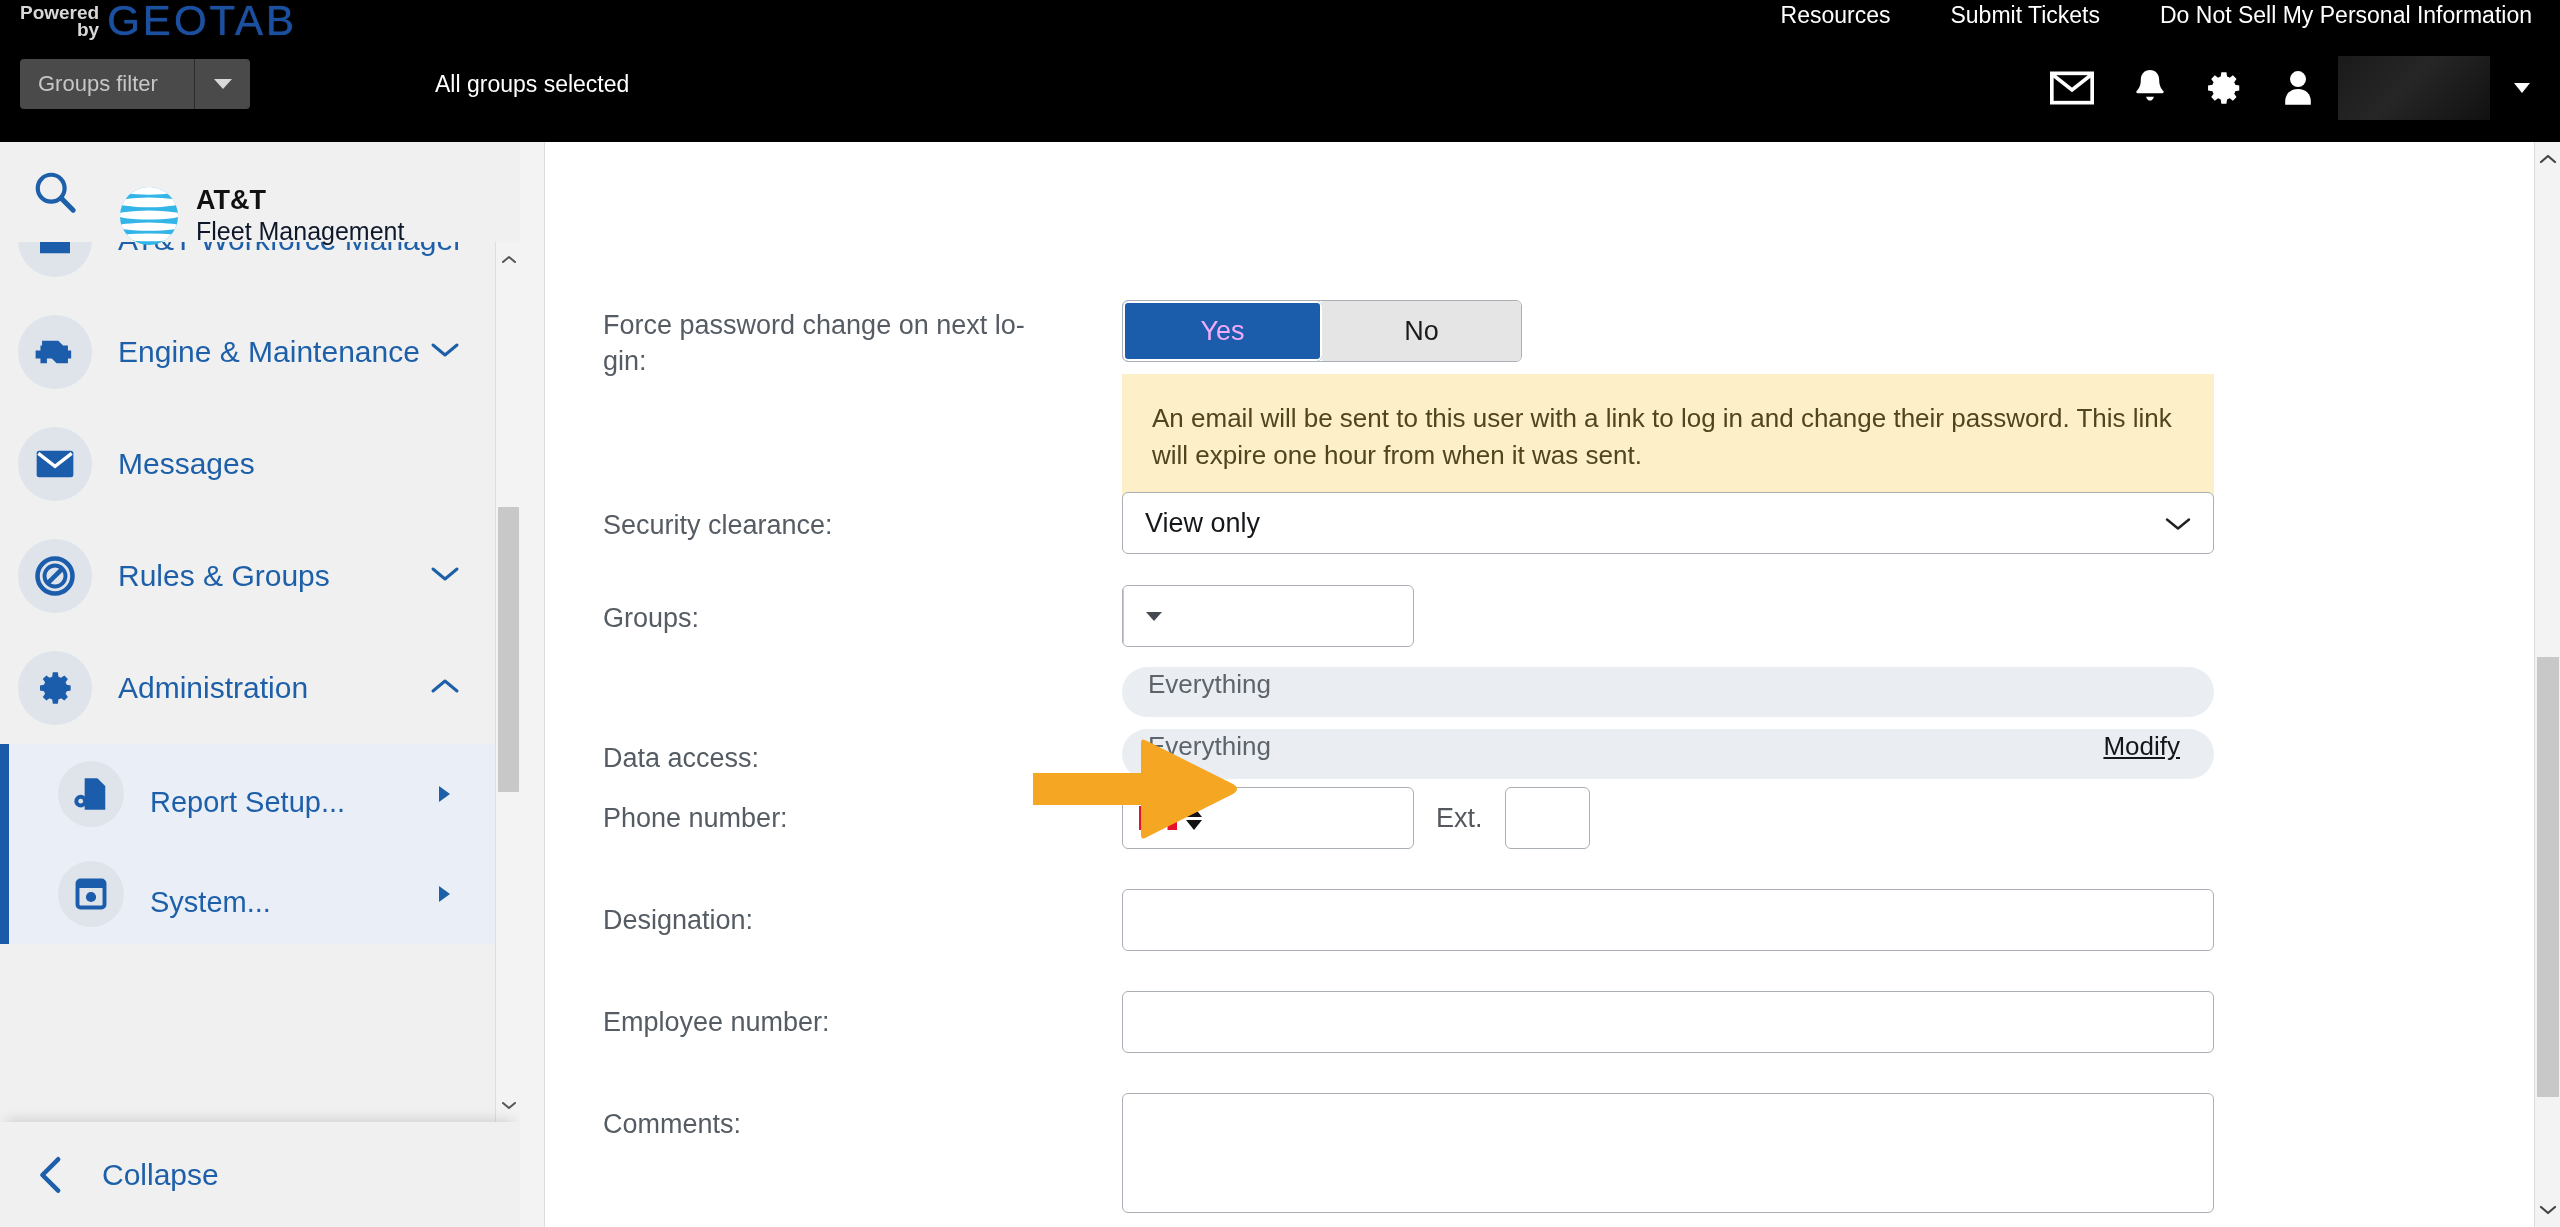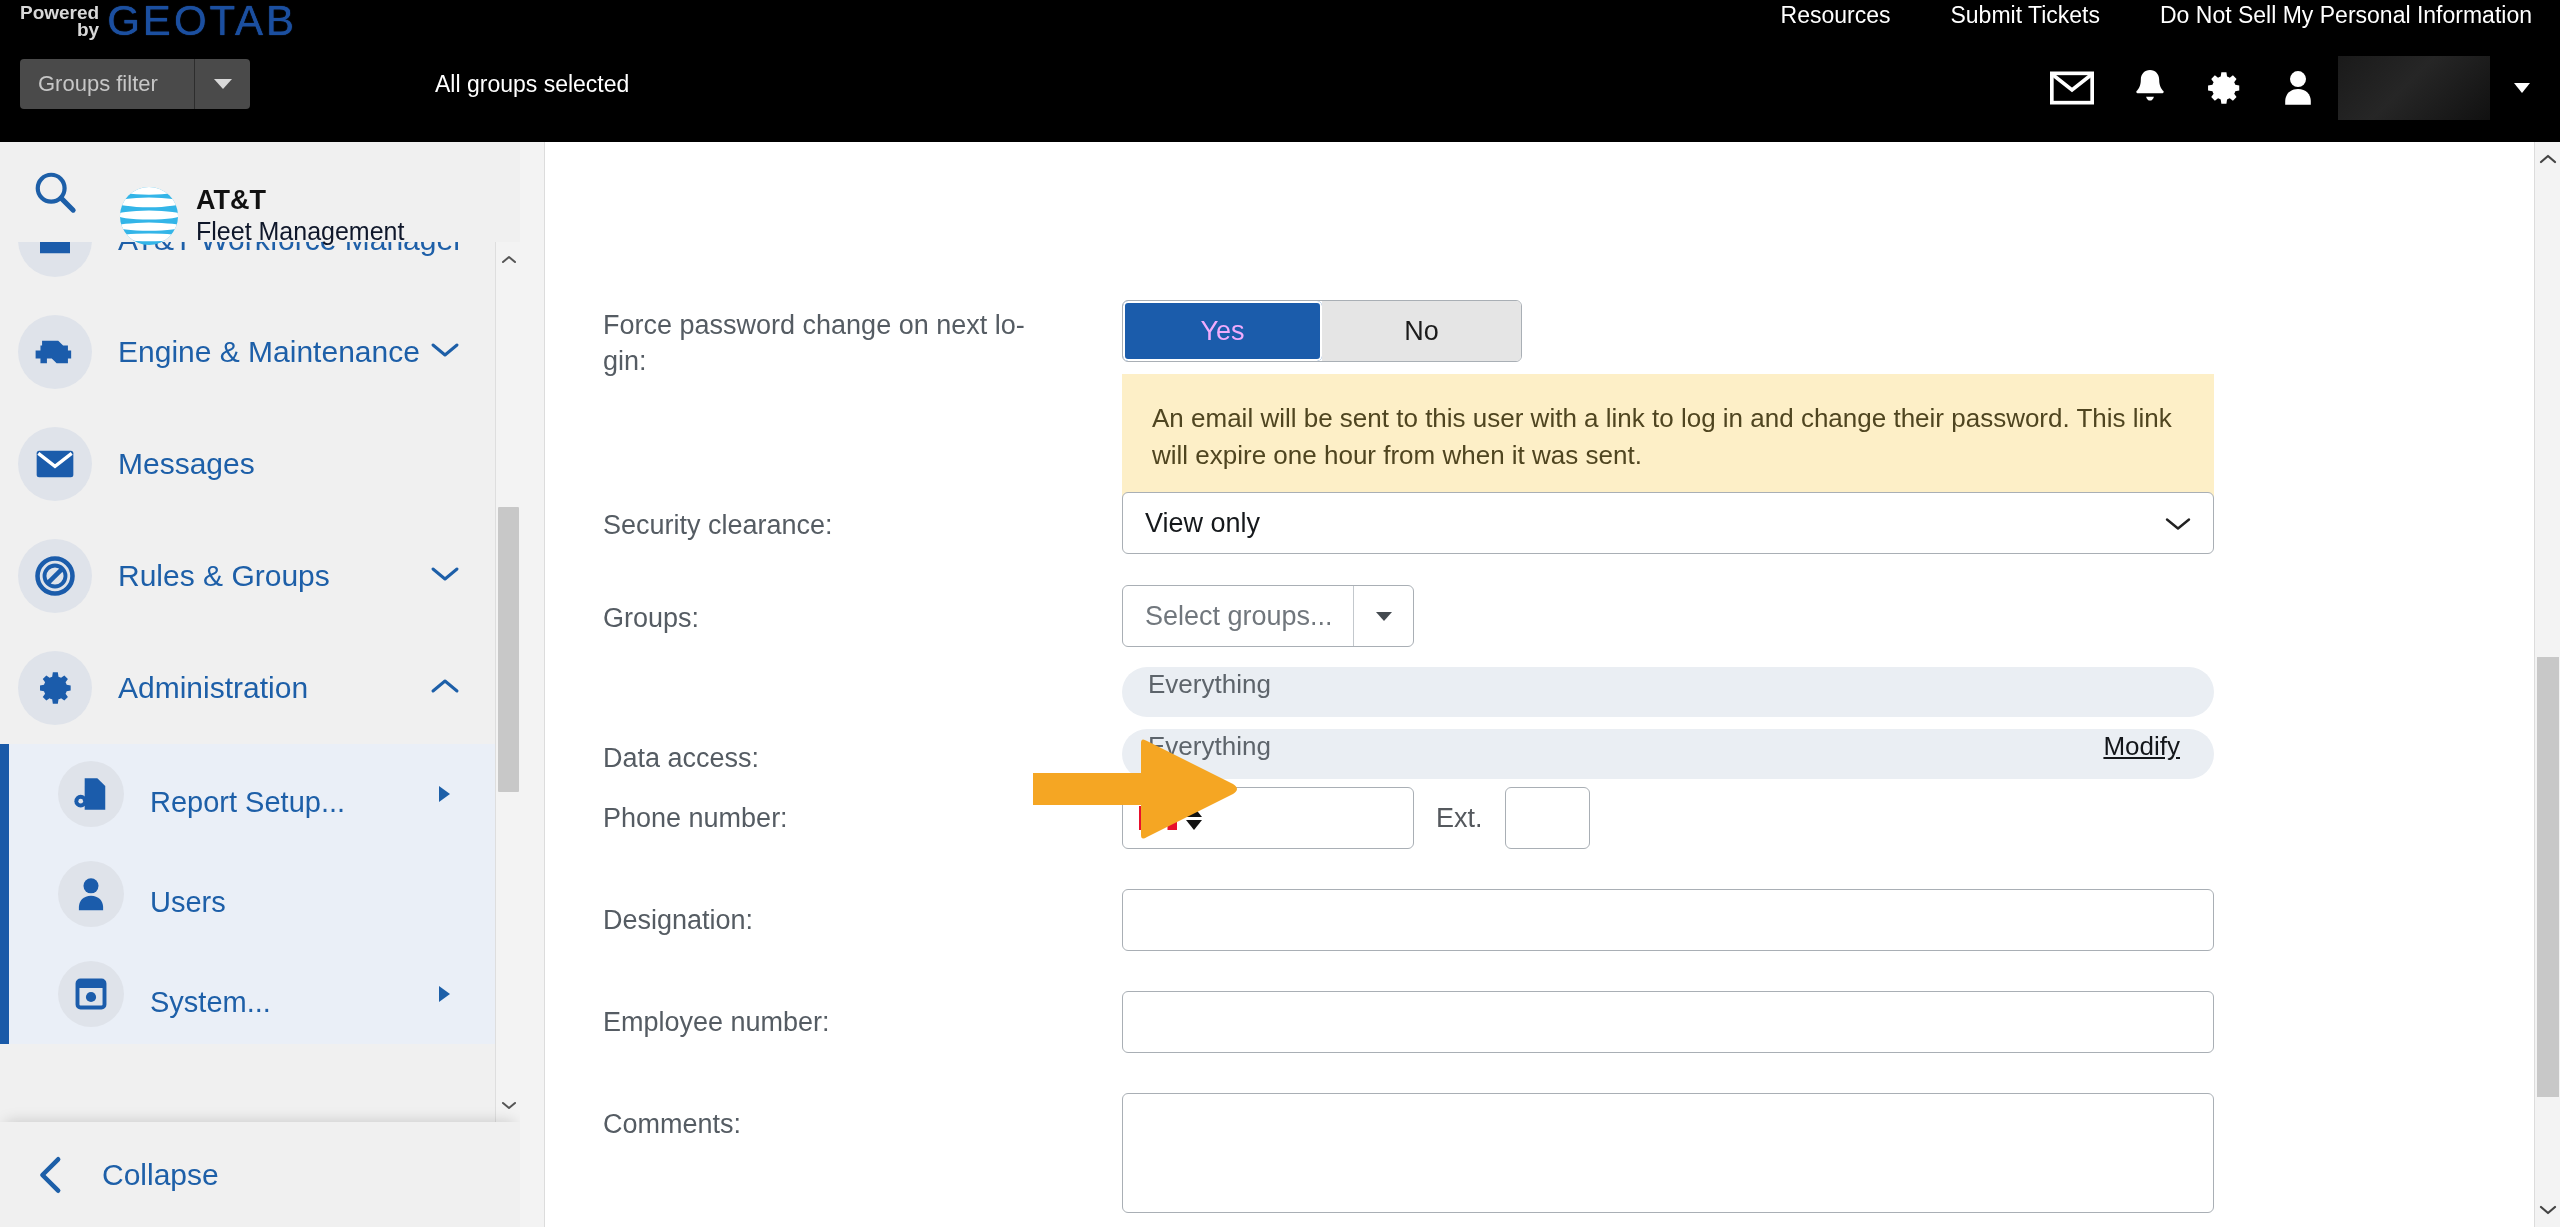--- a/index.html
+++ b/index.html
@@ -480,30 +480,20 @@
           <svg width="38" height="38" viewBox="0 0 24 24" fill="#1b5cab">
               <path d="M8 2h8l5 5v15H8z"></path>
               <circle cx="5.5" cy="16.5" r="4" fill="#1b5cab"></circle>
               <circle cx="5.5" cy="16.5" r="1.5" fill="#dfe3ea"></circle>
             </svg>
         </span>
         <span class="lbl">Report Setup...</span>
         <span class="arrow-r"></span>
       </div>
 
-      <div class="nav-item sub">
-        <span class="sub-rail"></span>
-        <span class="bub">
-          <svg width="36" height="36" viewBox="0 0 20 22">
-              <circle cx="10" cy="6" r="4.6" fill="#1b5cab"></circle>
-              <path d="M10 12c-4.6 0-7.4 3.1-7.4 7v2h14.8v-2c0-3.9-2.8-7-7.4-7z" fill="#1b5cab"></path>
-            </svg>
-        </span>
-        <span class="lbl">Users</span>
-      </div>
 
       <div class="nav-item sub">
         <span class="sub-rail"></span>
         <span class="bub">
           <svg width="36" height="36" viewBox="0 0 24 24">
               <rect x="3" y="3" width="18" height="18" rx="2" fill="none" stroke="#1b5cab" stroke-width="2.6"></rect>
               <rect x="3" y="3" width="18" height="5" fill="#1b5cab"></rect>
               <circle cx="12" cy="14" r="3.4" fill="#1b5cab"></circle>
             </svg>
         </span>
@@ -573,21 +563,20 @@
               </svg>
           </span>
         </div>
       </div>
     </div>
 
     <div class="frow" style="top:443px;">
       <div class="flabel" style="top:16px;">Groups:</div>
       <div class="fctl" style="top:0;">
         <div class="combo">
-          <div class="cin">Select groups...</div>
           <div class="cbtn">
             <span class="tri"></span>
           </div>
         </div>
       </div>
     </div>
 
     <div class="frow" style="top:525px;">
       <div class="fctl" style="top:0;">
         <div class="chip">

